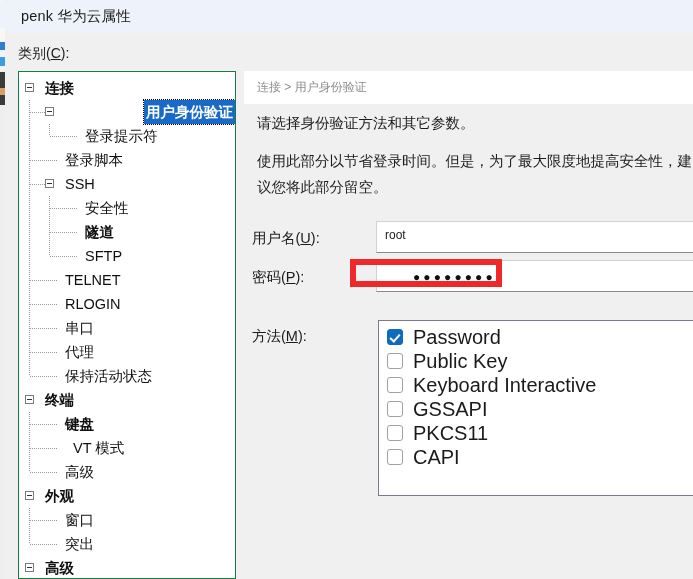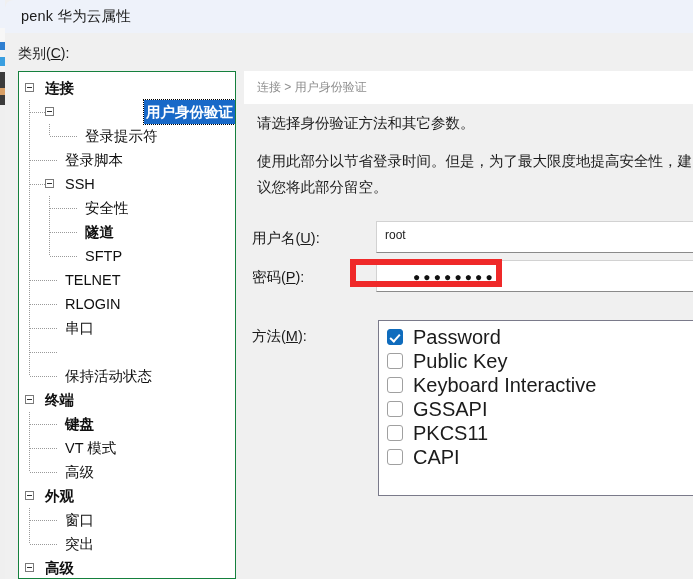--- a/index.html
+++ b/index.html
@@ -172,24 +172,25 @@
       <div class="tnode bold sel" style="position: absolute; left: 0px; right: 0px; top: 28px; text-align: right;"><div class="exp" style="left: 26px;"></div><span class="lbl" style="margin-left: 44px;">用户身份验证</span></div>
       <div class="tnode" style="position: absolute; left: 0px; right: 0px; top: 52px;"><span class="lbl" style="margin-left: 64px;">登录提示符</span></div>
       <div class="tnode" style="position: absolute; left: 0px; right: 0px; top: 76px;"><span class="lbl" style="margin-left: 44px;">登录脚本</span></div>
       <div class="tnode" style="position: absolute; left: 0px; right: 0px; top: 100px;"><div class="exp" style="left: 26px;"></div><span class="lbl" style="margin-left: 44px;">SSH</span></div>
       <div class="tnode" style="position: absolute; left: 0px; right: 0px; top: 124px;"><span class="lbl" style="margin-left: 64px;">安全性</span></div>
       <div class="tnode bold" style="position: absolute; left: 0px; right: 0px; top: 148px;"><span class="lbl" style="margin-left: 64px;">隧道</span></div>
       <div class="tnode" style="position: absolute; left: 0px; right: 0px; top: 172px;"><span class="lbl" style="margin-left: 64px;">SFTP</span></div>
       <div class="tnode" style="position: absolute; left: 0px; right: 0px; top: 196px;"><span class="lbl" style="margin-left: 44px;">TELNET</span></div>
       <div class="tnode" style="position: absolute; left: 0px; right: 0px; top: 244px;"><span class="lbl" style="margin-left: 44px;">串口</span></div>
       <div class="tnode" style="position: absolute; left: 0px; right: 0px; top: 220px;"><span class="lbl" style="margin-left: 44px;">RLOGIN</span></div>
+      <div class="tnode" style="position: absolute; left: 0px; right: 0px; top: 268px;"><span class="lbl" style="margin-left: 44px;">代理</span></div>
       <div class="tnode" style="position: absolute; left: 0px; right: 0px; top: 292px;"><span class="lbl" style="margin-left: 44px;">保持活动状态</span></div>
       <div class="tnode bold" style="position: absolute; left: 0px; right: 0px; top: 340px;"><span class="lbl" style="margin-left: 44px;">键盘</span></div>
       <div class="tnode bold" style="position: absolute; left: 0px; right: 0px; top: 316px;"><div class="exp" style="left: 6px;"></div><span class="lbl" style="margin-left: 24px;">终端</span></div>
-      <div class="tnode" style="position: absolute; left: 0px; right: 0px; top: 364px;"><span class="lbl" style="margin-left: 44px;">VT 模式</span></div>
+      <div class="tnode" style="position: absolute; left: 0px; right: 0px; top: 364px; padding-left: 8px;"><span class="lbl" style="margin-left: 44px;">VT 模式</span></div>
       <div class="tnode" style="position: absolute; left: 0px; right: 0px; top: 388px;"><span class="lbl" style="margin-left: 44px;">高级</span></div>
       <div class="tnode bold" style="position: absolute; left: 0px; right: 0px; top: 412px;"><div class="exp" style="left: 6px;"></div><span class="lbl" style="margin-left: 24px;">外观</span></div>
       <div class="tnode" style="position: absolute; left: 0px; right: 0px; top: 436px;"><span class="lbl" style="margin-left: 44px;">窗口</span></div>
       <div class="tnode" style="position: absolute; left: 0px; right: 0px; top: 460px;"><span class="lbl" style="margin-left: 44px;">突出</span></div>
       <div class="tnode bold" style="position: absolute; left: 0px; right: 0px; top: 484px;"><div class="exp" style="left: 6px;"></div><span class="lbl" style="margin-left: 24px;">高级</span></div>
       <div class="hline" style="left: 11px; top: 40px; width: 15px;"></div>
       <div class="hline" style="left: 31px; top: 64px; width: 27px;"></div>
       <div class="hline" style="left: 11px; top: 88px; width: 27px;"></div>
       <div class="hline" style="left: 11px; top: 112px; width: 15px;"></div>
       <div class="hline" style="left: 31px; top: 136px; width: 27px;"></div>

